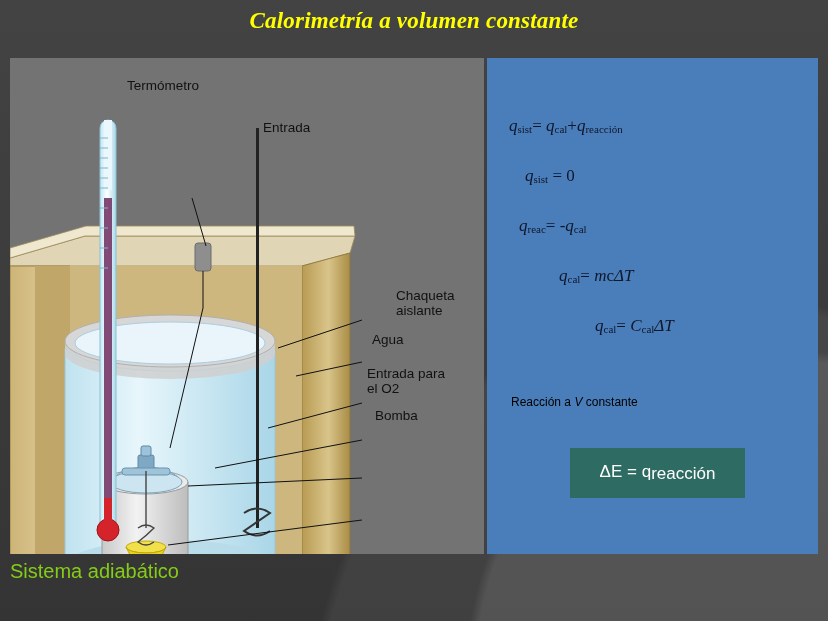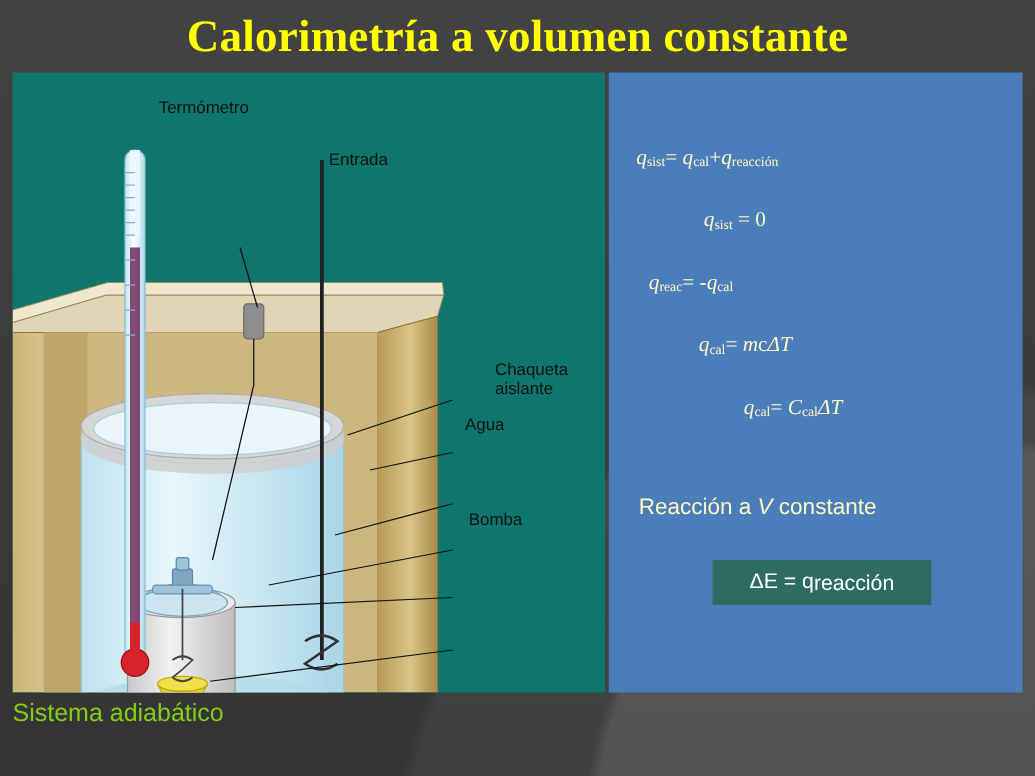--- a/index.html
+++ b/index.html
@@ -18,61 +18,62 @@
       radial-gradient(circle at 88% 115%, rgba(255,255,255,0.06) 0 40%, rgba(255,255,255,0) 41%),
       linear-gradient(180deg,#434343 0%, #3a3a3a 60%, #343434 100%);
     z-index:0;
   }
   .slide{position:absolute;inset:0;z-index:1;}
 
   .title{
     position:absolute;left:0;top:8px;width:828px;
     text-align:center;
     color:#ffff00;
-    font-size:36px;
+    font-size:23px;
+    font-style:italic;
     font-weight:bold;
     font-family:"Liberation Serif", serif;
     letter-spacing:.2px;
   }
 
   
   .left-panel{
     position:absolute;left:10px;top:58px;width:474px;height:496px;
-    background:#0f766e;
+    background:#737373;
     overflow:hidden;
   }
   .caption{
     position:absolute;left:10px;top:560px;width:474px;
     text-align:left;color:#84cc16;font-size:20px;
   }
 
   
   .right-panel{
     position:absolute;left:487px;top:58px;width:331px;height:496px;
     background:#4a7ebb;
   }
   .eq{
-    position:absolute;color:#fef9c3;font-size:17px;
+    position:absolute;color:#0f172a;font-size:17px;
     font-family:"Liberation Serif", serif;
     white-space:nowrap;
   }
   .eq i{font-style:italic;}
   .sub{font-size:11px;vertical-align:-2px;}
   .eq1{left:22px;top:58px;}
-  .eq2{left:38px;top:108px;margin-left:38px;}
+  .eq2{left:38px;top:108px;}
   .eq3{left:32px;top:158px;}
   .eq4{left:72px;top:208px;}
   .eq5{left:68px;top:258px;margin-left:40px;}
   .reaccion{
-    position:absolute;left:24px;top:337px;color:#fef9c3;font-size:18px;
+    position:absolute;left:24px;top:337px;color:#000000;font-size:12px;
     font-family:"Liberation Sans", sans-serif;white-space:nowrap;
   }
   .reaccion i{font-style:italic;}
   .green-box{
-    position:absolute;left:83px;top:390px;width:175px;height:36px;
+    position:absolute;left:83px;top:390px;width:175px;height:50px;
     background:#2e6b63;
     display:flex;align-items:center;justify-content:center;
   }
   .green-box span{
     color:#ffffff;font-size:17px;font-family:"Liberation Sans", sans-serif;
   }
 
   
   .lbl{
     position:absolute;color:#111;font-size:13.5px;line-height:15px;
@@ -202,20 +203,22 @@
 
       <line x1="182" y1="140" x2="196" y2="188" stroke="#111" stroke-width="1"></line>
     </svg>
 
     
     <div class="lbl" style="left:117px;top:20px;">Termómetro</div>
     <div class="lbl" style="left:253px;top:62px;">Entrada</div>
     <div class="lbl" style="left:370px;top:230px;margin-left:16px;">Chaqueta
 aislante</div>
     <div class="lbl" style="left:362px;top:274px;">Agua</div>
+    <div class="lbl" style="left:357px;top:308px;">Entrada para
+el O2</div>
     <div class="lbl" style="left:365px;top:350px;">Bomba</div>
   </div>
 
   <div class="caption">Sistema adiabático</div>
 
   <div class="right-panel">
 
     <div class="eq eq1">
       <i>q</i><span class="sub">sist</span><span>= </span><i>q</i><span class="sub">cal</span><span>+</span><i>q</i><span class="sub">reacción</span>
     </div>

